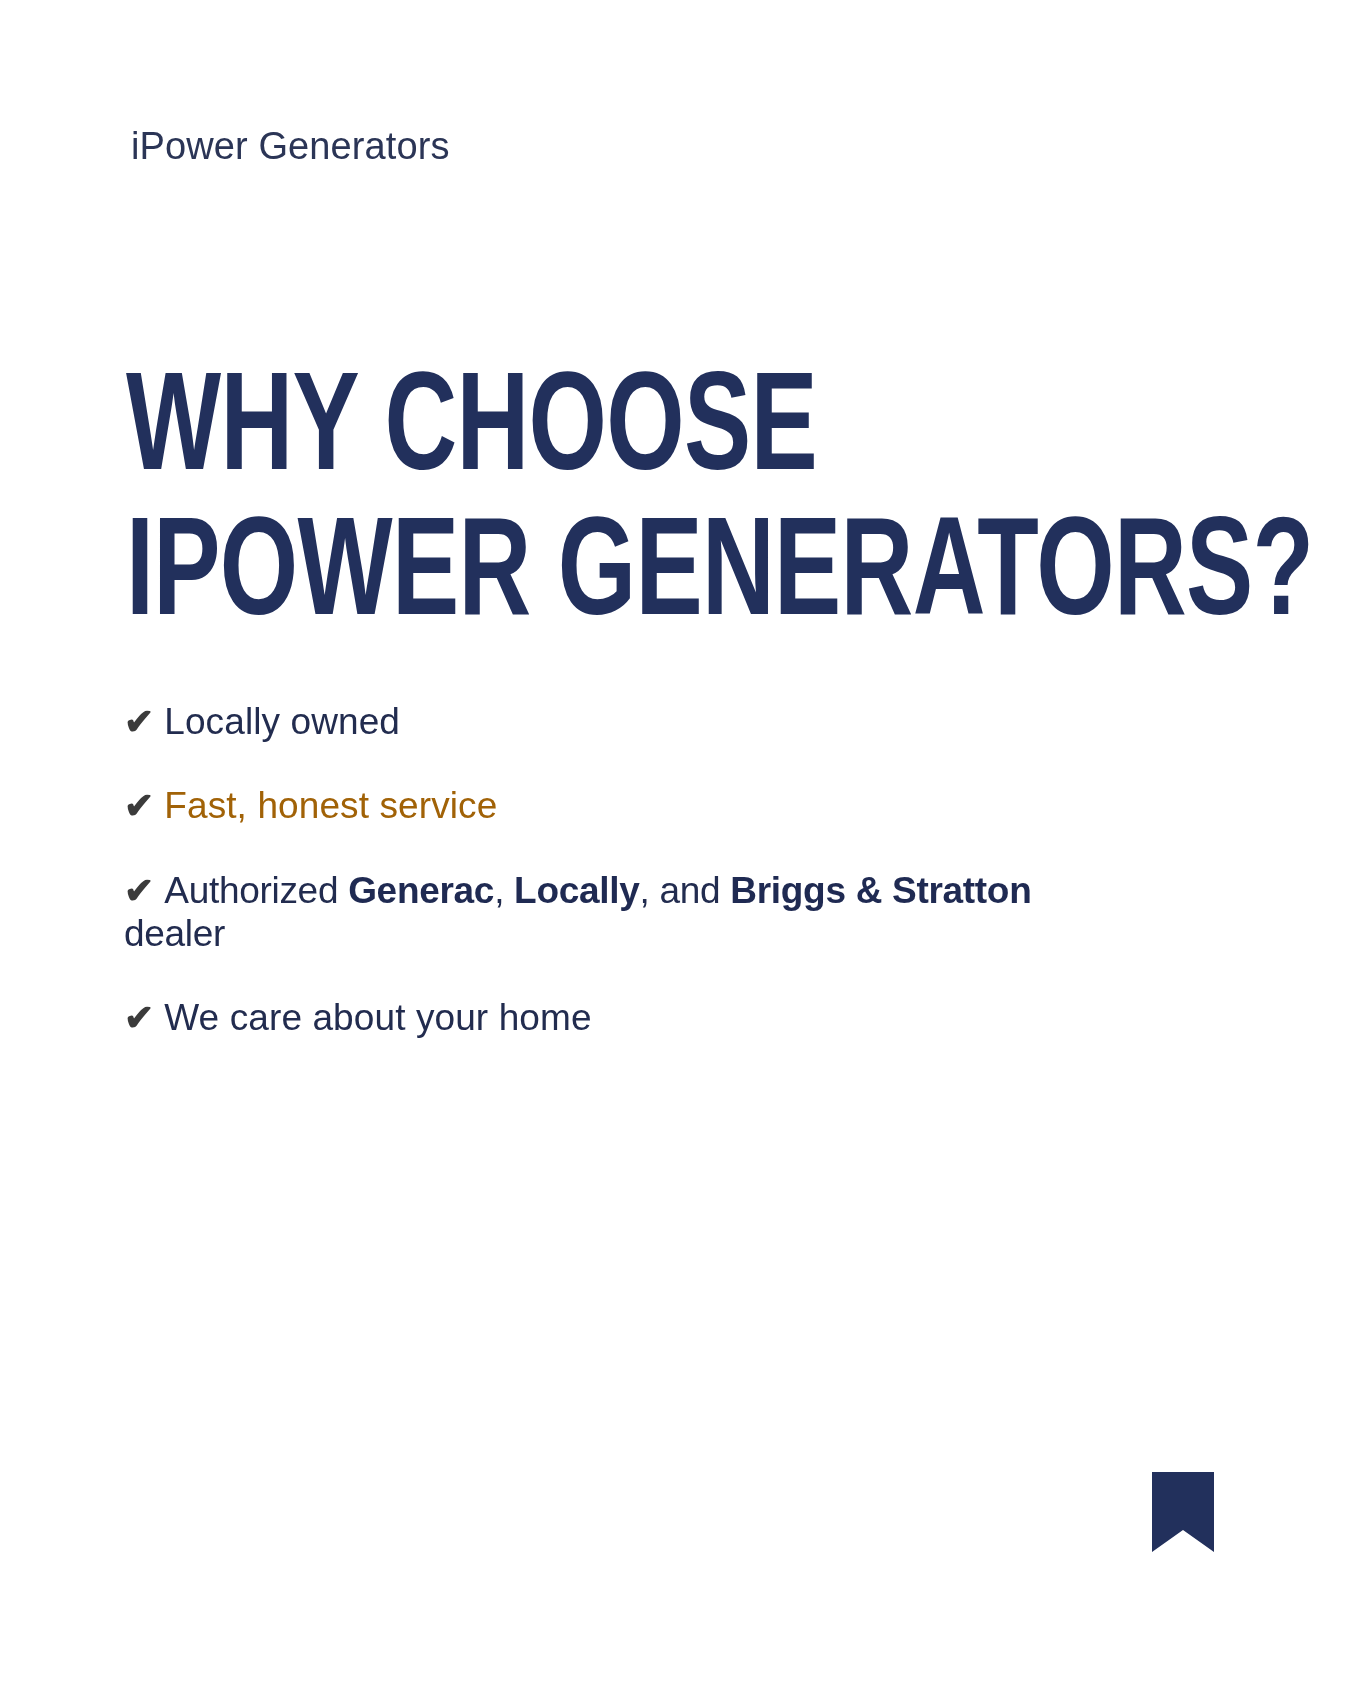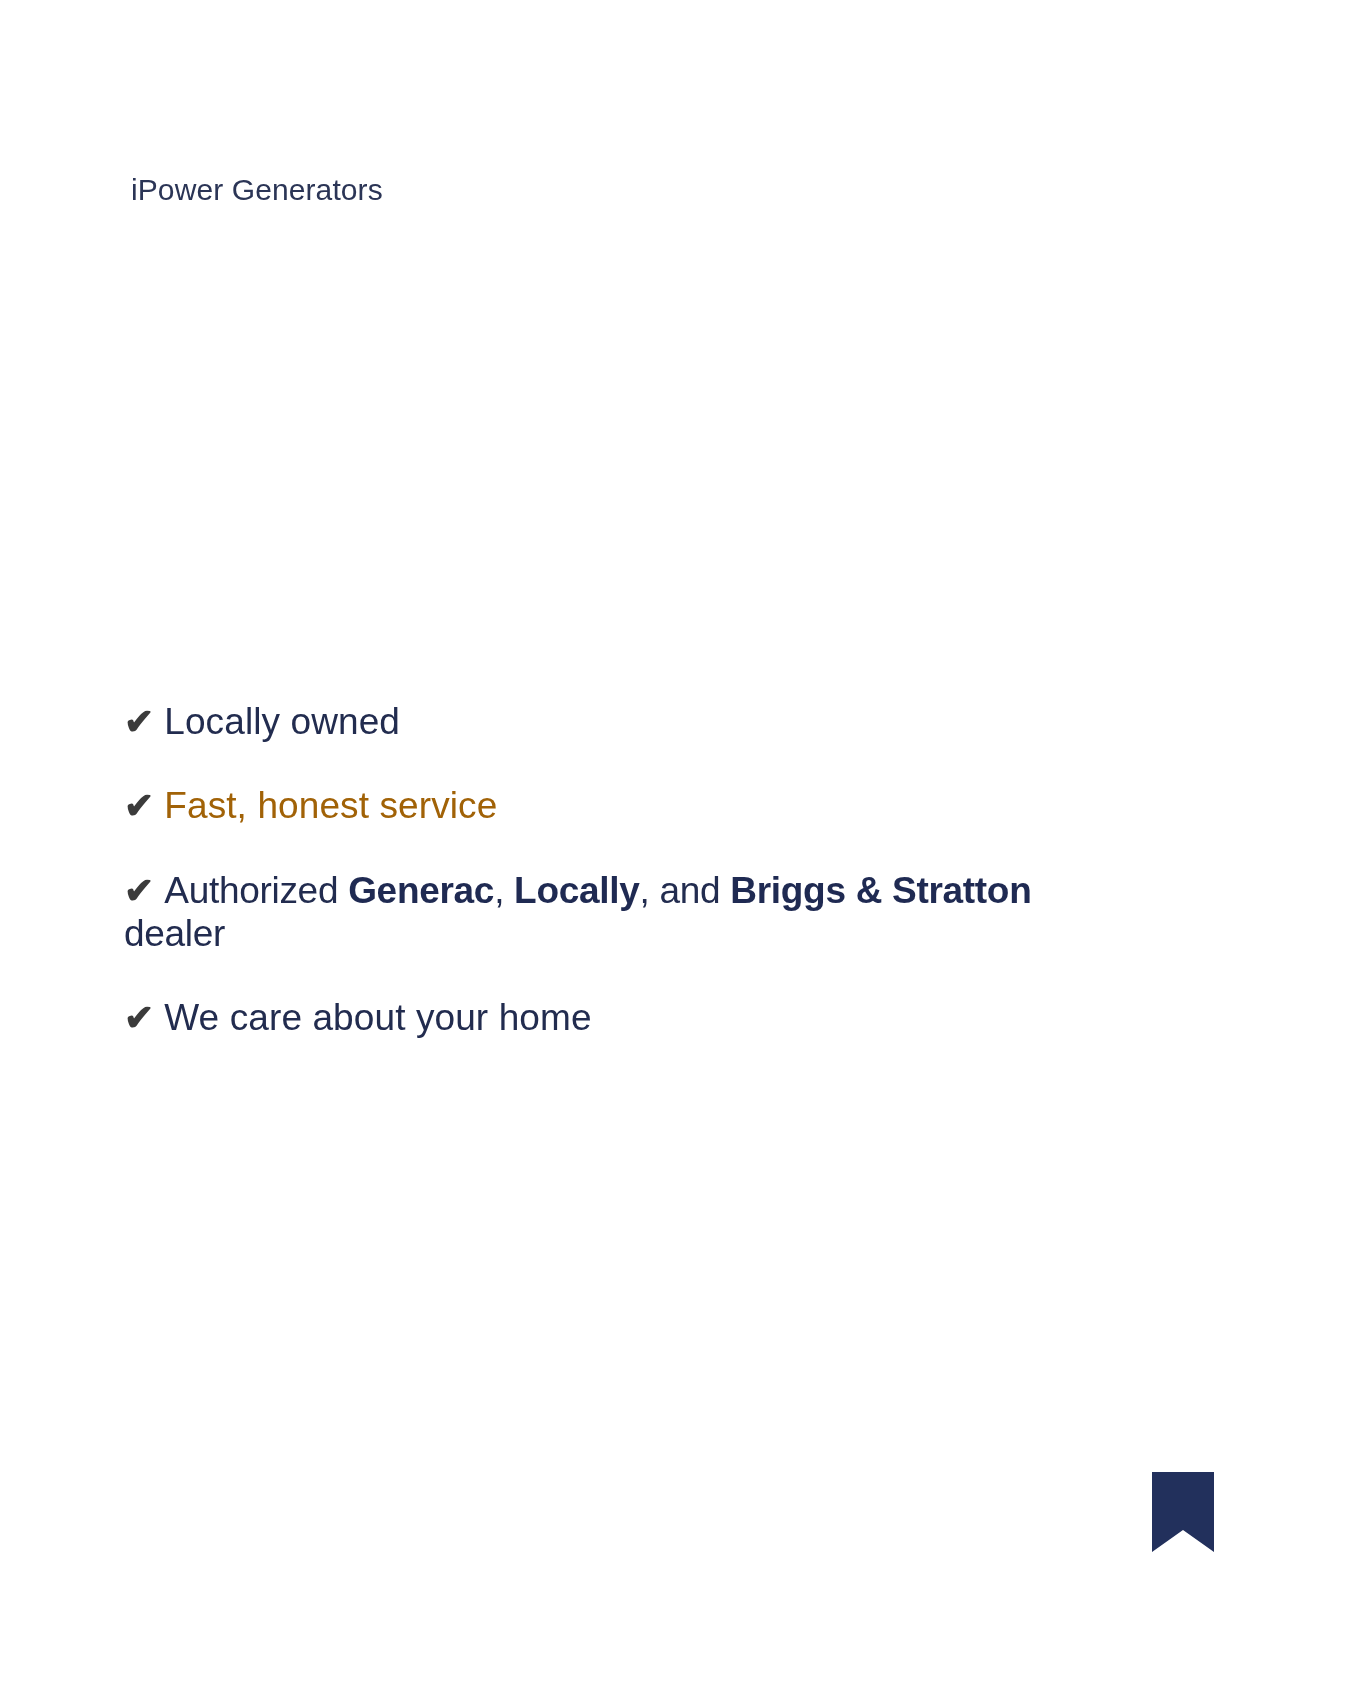--- a/index.html
+++ b/index.html
@@ -15,27 +15,26 @@
     overflow: hidden;
     font-family: "Liberation Sans", sans-serif;
     -webkit-font-smoothing: antialiased;
   }
 
   
   .brand {
     position: absolute;
     left: 131px;
     top: 124px;
-    font-size: 30px;
+    font-size: 38px;
     line-height: 1.2;
     letter-spacing: 0.1px;
     color: #2b3556;
     font-weight: 400;
     white-space: nowrap;
-    margin-top: 48px;
   }
 
   
   .headline {
     position: absolute;
     left: 126px;
     top: 352px;
     width: 1120px;
     color: #22305c;
     font-family: "Liberation Sans Narrow", "Liberation Sans", sans-serif;
@@ -113,20 +112,24 @@
   }
   .bookmark svg { display: block; width: 100%; height: 100%; }
 </style>
 </head>
 <body>
 
 <div class="page" style="background: rgb(255, 255, 255);">
 
   <div class="brand">iPower Generators</div>
 
+  <div class="headline" style="color: rgb(34, 48, 92);">
+    <span class="headline-line">WHY CHOOSE</span>
+    <span class="headline-line">IPOWER GENERATORS?</span>
+  </div>
 
   <div class="bullets">
     <div class="bullet" style="color: rgb(34, 44, 79);">
       <span class="check" style="color: rgb(59, 59, 59);">✔</span><span class="btext" style="color: rgb(34, 44, 79);">Locally owned</span>
     </div>
     <div class="bullet" style="color: rgb(34, 44, 79);">
       <span class="check" style="color: rgb(59, 59, 59);">✔</span><span class="btext" style="color: #a16207;">Fast, honest service</span>
     </div>
     <div class="bullet narrow" style="color: rgb(34, 44, 79);">
       <span class="check" style="color: rgb(59, 59, 59);">✔</span><span class="btext" style="color: rgb(34, 44, 79);">Authorized <b>Generac</b>, <b>Locally</b>, and <b>Briggs &amp; Stratton</b> dealer</span>

